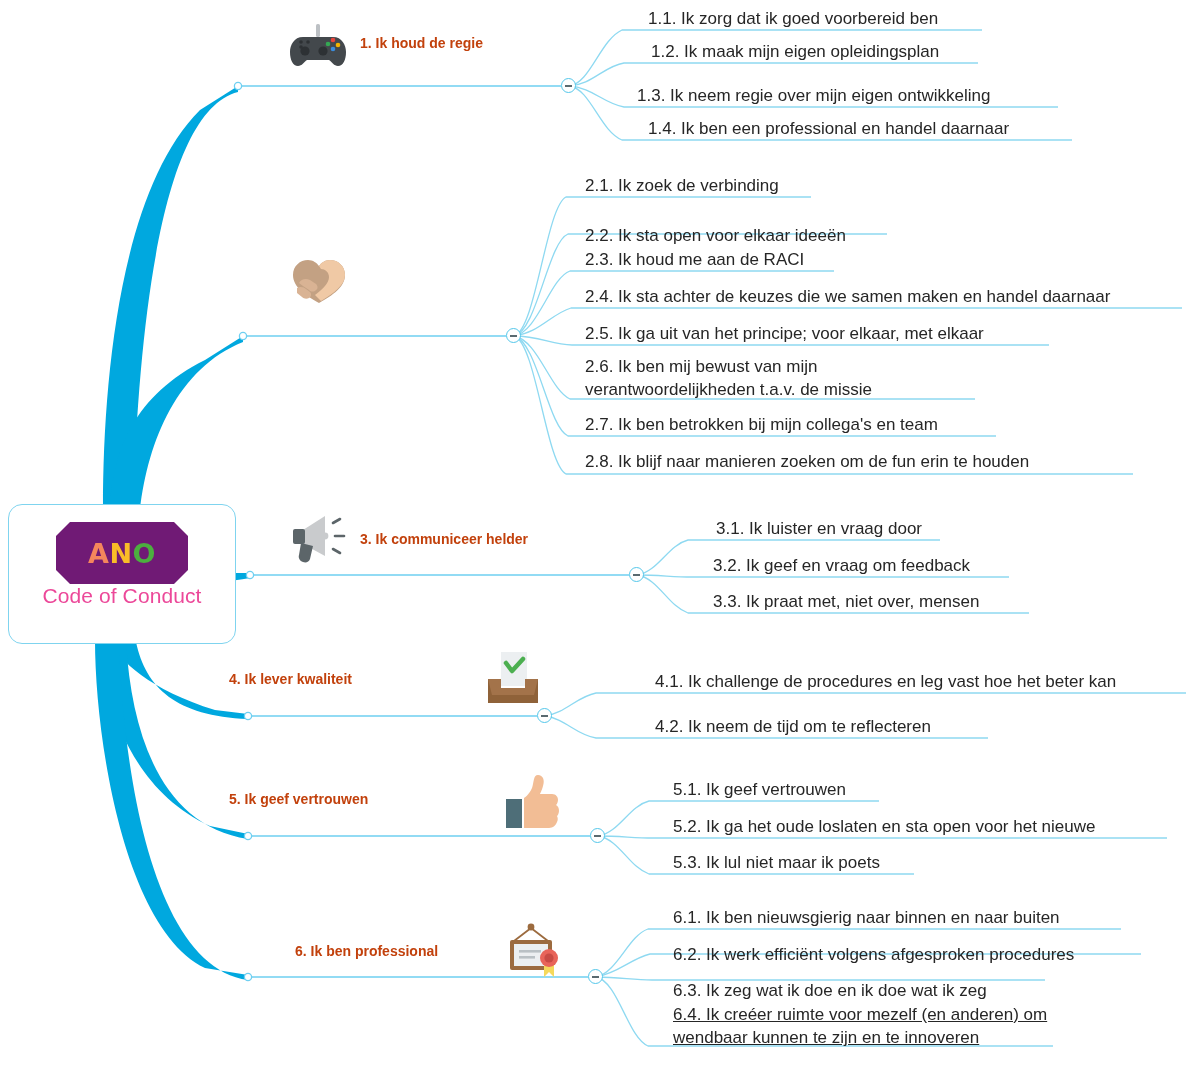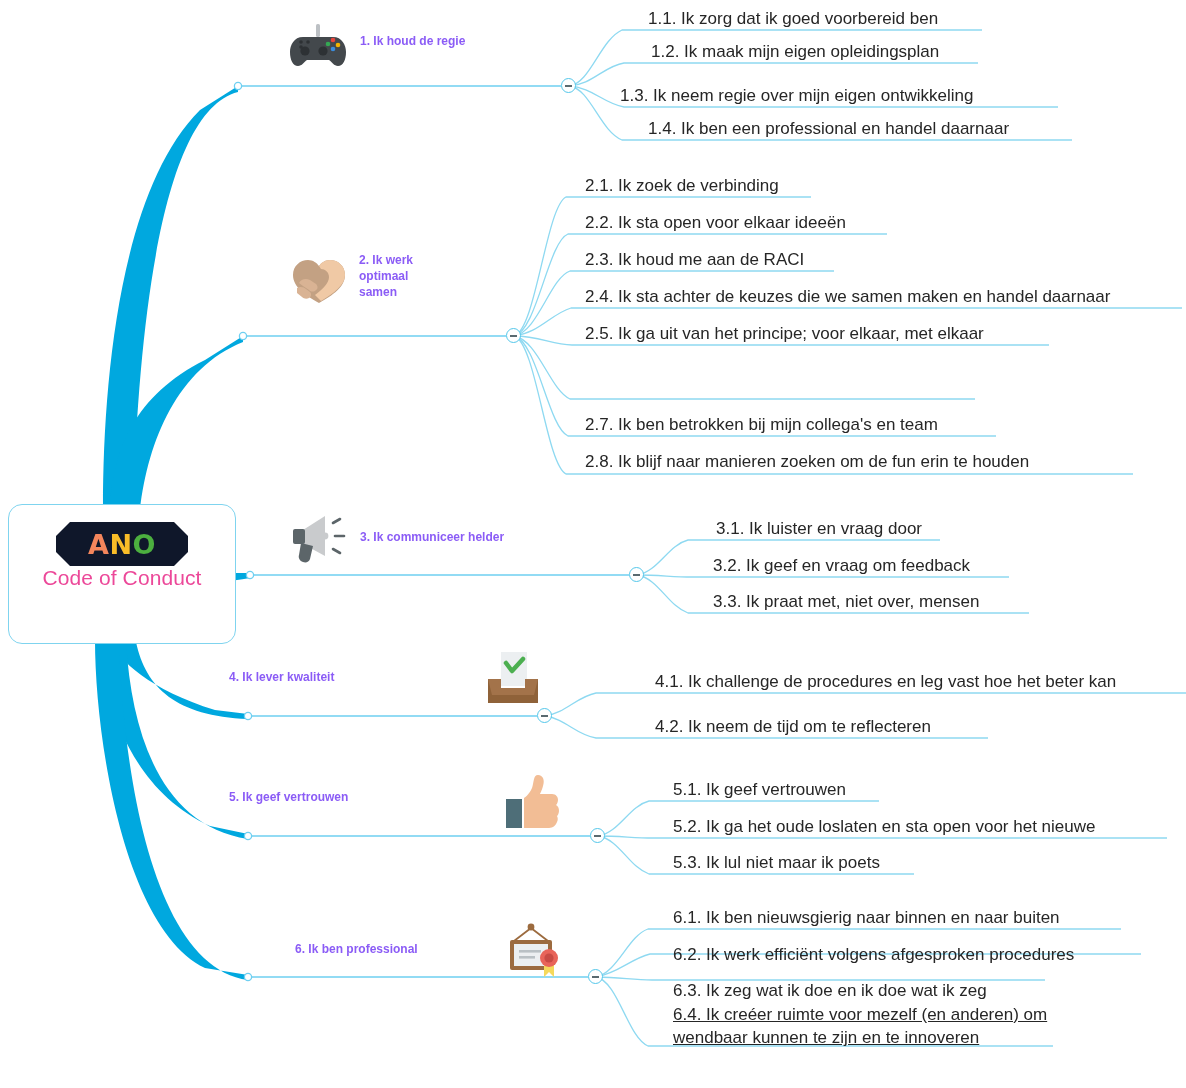--- a/index.html
+++ b/index.html
@@ -33,22 +33,22 @@
     border-radius: 14px;
     background: #ffffff;
     z-index: 6;
     display: flex;
     flex-direction: column;
     align-items: center;
     justify-content: flex-start;
     padding-top: 17px;
   }
   .logo-octagon {
-    width: 132px; height: 44px;
-    background: #0f172a;
+    width: 132px; height: 62px;
+    background: #701a75;
     clip-path: polygon(14px 0, calc(100% - 14px) 0, 100% 14px, 100% calc(100% - 14px),
                        calc(100% - 14px) 100%, 14px 100%, 0 calc(100% - 14px), 0 14px);
     display: flex; align-items: center; justify-content: center;
   }
   .logo-text {
     font-family: "DejaVu Sans", sans-serif;
     font-size: 27px;
     font-weight: bold;
     letter-spacing: 0.5px;
     line-height: 1;
@@ -58,23 +58,23 @@
   .logo-o { color: #4caf3f; }
   .central-title {
     font-size: 21px;
     color: #ec4899;
     letter-spacing: 0.1px;
   }
 
   
   .branch-label {
     position: absolute;
-    font-size: 12px;
+    font-size: 14px;
     font-weight: bold;
-    color: #8b5cf6;
+    color: #c2410c;
     z-index: 5;
     line-height: 1.32;
     white-space: pre-line;
   }
   .branch-icon {
     position: absolute;
     z-index: 5;
   }
 
   
@@ -216,44 +216,43 @@
       <circle cx="44" cy="18" r="2.3" fill="#e8453c"></circle>
       <circle cx="49" cy="23" r="2.3" fill="#f4b400"></circle>
       <circle cx="44" cy="27" r="2.3" fill="#3a8dde"></circle>
       <circle cx="39" cy="22" r="2.3" fill="#34a853"></circle>
     </svg>
   </div>
   <div class="branch-label" style="left:360px; top:34px;">1. Ik houd de regie</div>
   <div class="collapse-btn" style="left:561px; top:78px;"></div>
   <div class="leaf" style="left:648px; top:7px;">1.1. Ik zorg dat ik goed voorbereid ben</div>
   <div class="leaf" style="left:651px; top:40px;">1.2. Ik maak mijn eigen opleidingsplan</div>
-  <div class="leaf" style="left:620px; top:84px;">1.3. Ik neem regie over mijn eigen ontwikkeling</div>
+  <div class="leaf" style="left:637px; top:84px;">1.3. Ik neem regie over mijn eigen ontwikkeling</div>
   <div class="leaf" style="left:648px; top:117px;">1.4. Ik ben een professional en handel daarnaar</div>
 
   <div class="branch-icon" style="left:289px; top:255px; width:60px; height:52px;">
     <svg viewBox="0 0 60 52" width="60" height="52" xmlns="http://www.w3.org/2000/svg">
       <path d="M30 48 C16 40 4 32 4 20 C4 11 11 5 19 5 C24 5 28 8 30 11
                C32 8 36 5 41 5 C49 5 56 11 56 20 C56 32 44 40 30 48 Z" fill="#c3a183"></path>
       <path d="M30 11 C32 8 36 5 41 5 C49 5 56 11 56 20 C56 30 45 38 32 46
                L26 40 C34 34 40 28 40 22 C40 17 36 14 32 14 Z" fill="#f0c9a5"></path>
       <path d="M10 28 C12 24 17 23 21 25 L27 29 C29 31 29 34 27 35
                C25 37 22 37 20 35 L14 31 Z" fill="#d9b394"></path>
       <path d="M8 33 C11 31 15 32 17 34 L21 37 C23 39 22 42 20 43
                C18 44 15 44 13 42 L8 38 Z" fill="#d9b394"></path>
     </svg>
   </div>
-  <div class="branch-label" style="left:359px; top:253px;">2. Ik werk
-optimaal
-samen</div>
   <div class="collapse-btn" style="left:506px; top:328px;"></div>
   <div class="leaf" style="left:585px; top:174px;">2.1. Ik zoek de verbinding</div>
-  <div class="leaf" style="left:585px; top:211px;">2.2. Ik sta open voor elkaar ideeën</div>
+  <div class="leaf" style="left:585px; top:224px;">2.2. Ik sta open voor elkaar ideeën</div>
   <div class="leaf" style="left:585px; top:248px;">2.3. Ik houd me aan de RACI</div>
   <div class="leaf" style="left:585px; top:285px;">2.4. Ik sta achter de keuzes die we samen maken en handel daarnaar</div>
   <div class="leaf" style="left:585px; top:322px;">2.5. Ik ga uit van het principe; voor elkaar, met elkaar</div>
+  <div class="leaf" style="left:585px; top:355px;">2.6. Ik ben mij bewust van mijn
+        verantwoordelijkheden t.a.v. de missie</div>
   <div class="leaf" style="left:585px; top:413px;">2.7. Ik ben betrokken bij mijn collega's en team</div>
   <div class="leaf" style="left:585px; top:450px;">2.8. Ik blijf naar manieren zoeken om de fun erin te houden</div>
 
   <div class="branch-icon" style="left:289px; top:512px; width:62px; height:58px;">
     <svg viewBox="0 0 62 58" width="62" height="58" xmlns="http://www.w3.org/2000/svg">
       <path d="M36 4 L14 18 L14 32 L36 44 Z" fill="#c9cbcd"></path>
       <rect x="4" y="17" width="12" height="15" rx="2" fill="#5c6569"></rect>
       <path d="M12 31 L24 34 L21 47 C20 50 17 51 14 50 C11 49 9 46 10 43 Z" fill="#5c6569"></path>
       <circle cx="36" cy="24" r="3.4" fill="#c9cbcd"></circle>
       <g stroke="#5c6569" stroke-width="2.6" stroke-linecap="round">

